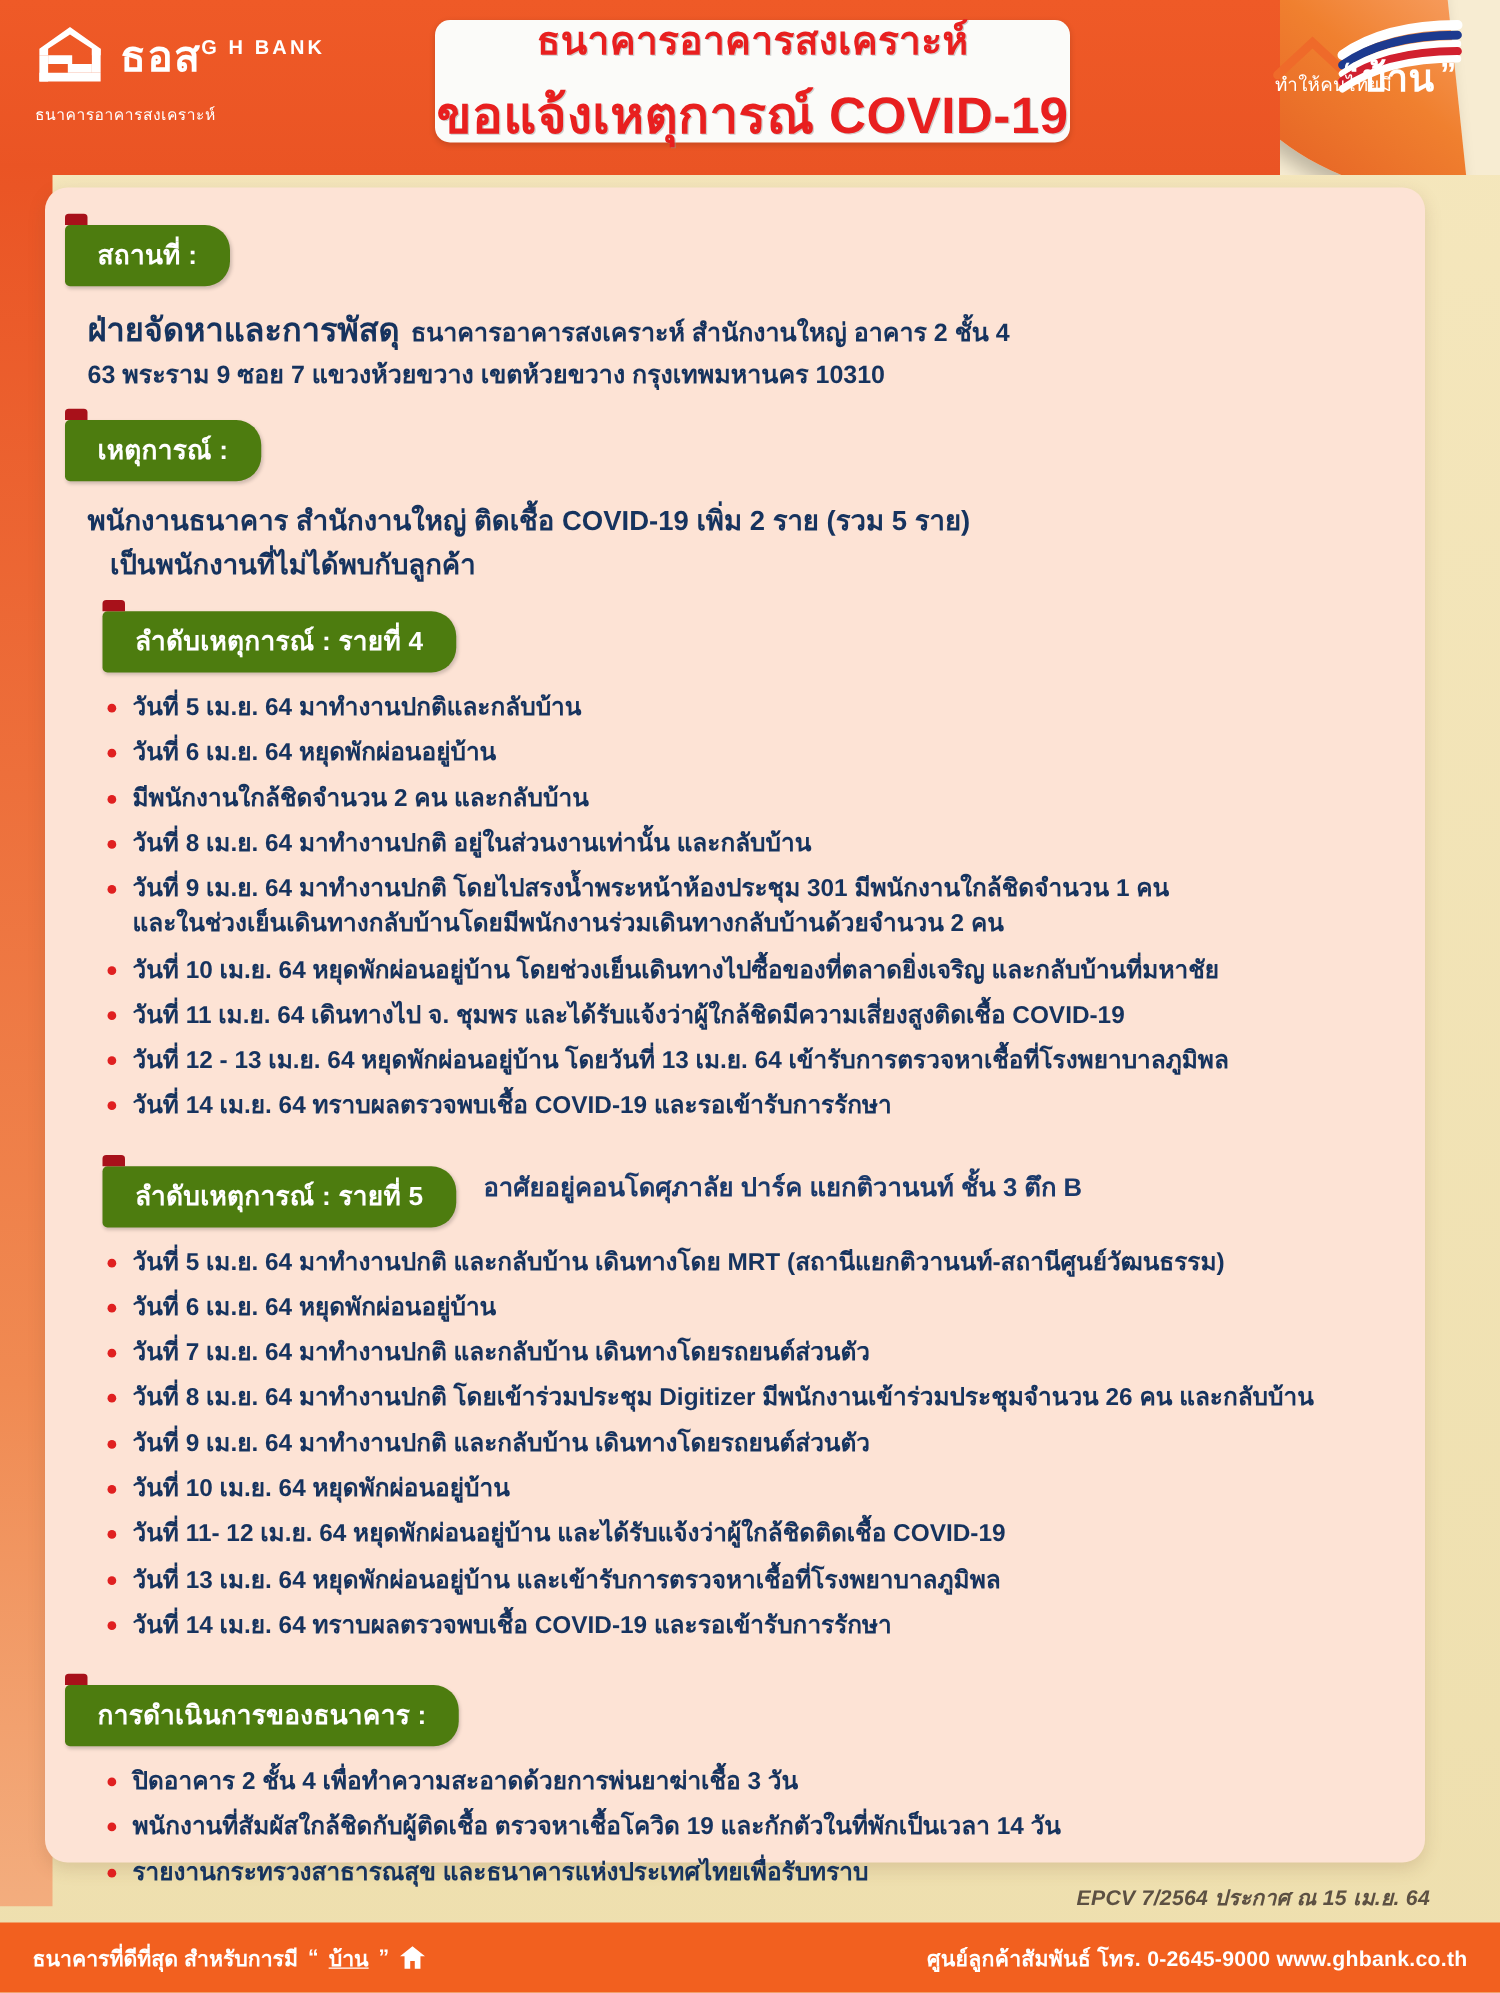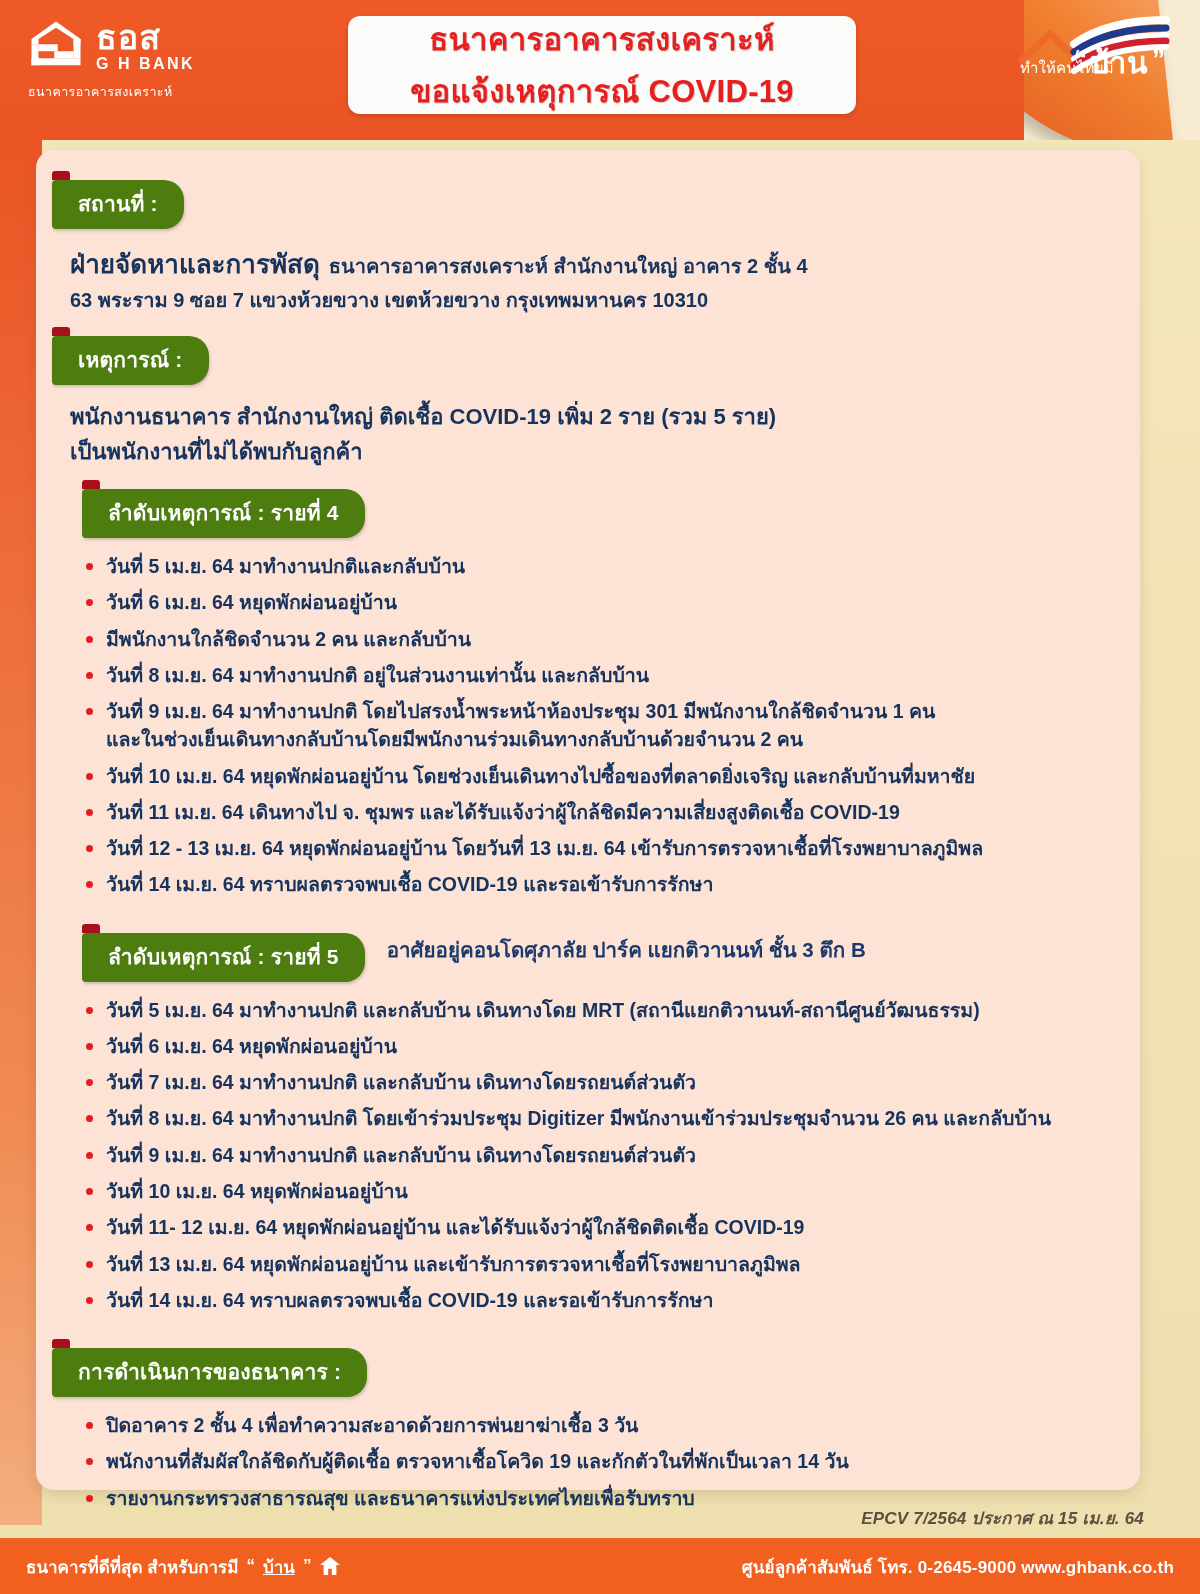--- a/index.html
+++ b/index.html
@@ -40,21 +40,21 @@
   
   .logo {
     position: absolute;
     left: 28px; top: 18px;
     display: flex;
     flex-direction: column;
     gap: 2px;
   }
   .logo-row { display: flex; align-items: center; gap: 12px; }
   .logo-mark { width: 56px; height: 56px; }
-  .logo-words { display: flex; flex-direction: column; line-height: 1; }
+  .logo-words { display: flex; flex-direction: row; line-height: 1; }
   .logo-th {
     color: #ffffff; font-size: 34px; font-weight: 700;
     letter-spacing: 1px;
   }
   .logo-en {
     color: #ffffff; font-size: 16px; font-weight: 700;
     letter-spacing: 2.5px; margin-top: 2px;
   }
   .logo-sub {
     color: #ffffff; font-size: 12.5px; letter-spacing: .4px;
@@ -74,21 +74,21 @@
     gap: 2px;
   }
   .title-l1, .title-l2 {
     color: #e81f1f;
     font-weight: 700;
     letter-spacing: .3px;
     text-shadow: 1px 1px 0 rgba(150,150,150,.45);
     white-space: nowrap;
   }
   .title-l1 { font-size: 31px; }
-  .title-l2 { font-size: 31px; }
+  .title-l2 { font-size: 41px; }
 
   
   .home-mark {
     position: absolute;
     right: 28px; top: 14px;
     width: 156px; height: 74px;
   }
   .home-mark .hm-label {
     position: absolute;
     left: 4px; bottom: 8px;
@@ -326,21 +326,21 @@
         </div>
         <div class="line-normal">63 พระราม 9 ซอย 7 แขวงห้วยขวาง เขตห้วยขวาง กรุงเทพมหานคร 10310</div>
       </div>
 
       <div class="block-gap"></div>
 
       <div class="section">
         <span class="ribbon">เหตุการณ์ :</span>
         <div class="block-gap-sm"></div>
         <div class="line-lead" style="font-size:22px;">พนักงานธนาคาร สำนักงานใหญ่ ติดเชื้อ COVID-19 เพิ่ม 2 ราย (รวม 5 ราย)</div>
-        <div class="line-lead" style="font-size:22px;">เป็นพนักงานที่ไม่ได้พบกับลูกค้า</div>
+        <div class="line-lead" style="font-size:22px;margin-left:18px;">เป็นพนักงานที่ไม่ได้พบกับลูกค้า</div>
       </div>
 
       <div class="block-gap"></div>
 
       <div class="section">
         <div class="ribbon-row">
           <span class="ribbon">ลำดับเหตุการณ์ :  รายที่ 4</span>
         </div>
         <ul class="bullets">
           <li><span>วันที่ 5 เม.ย. 64 มาทำงานปกติและกลับบ้าน</span></li>

